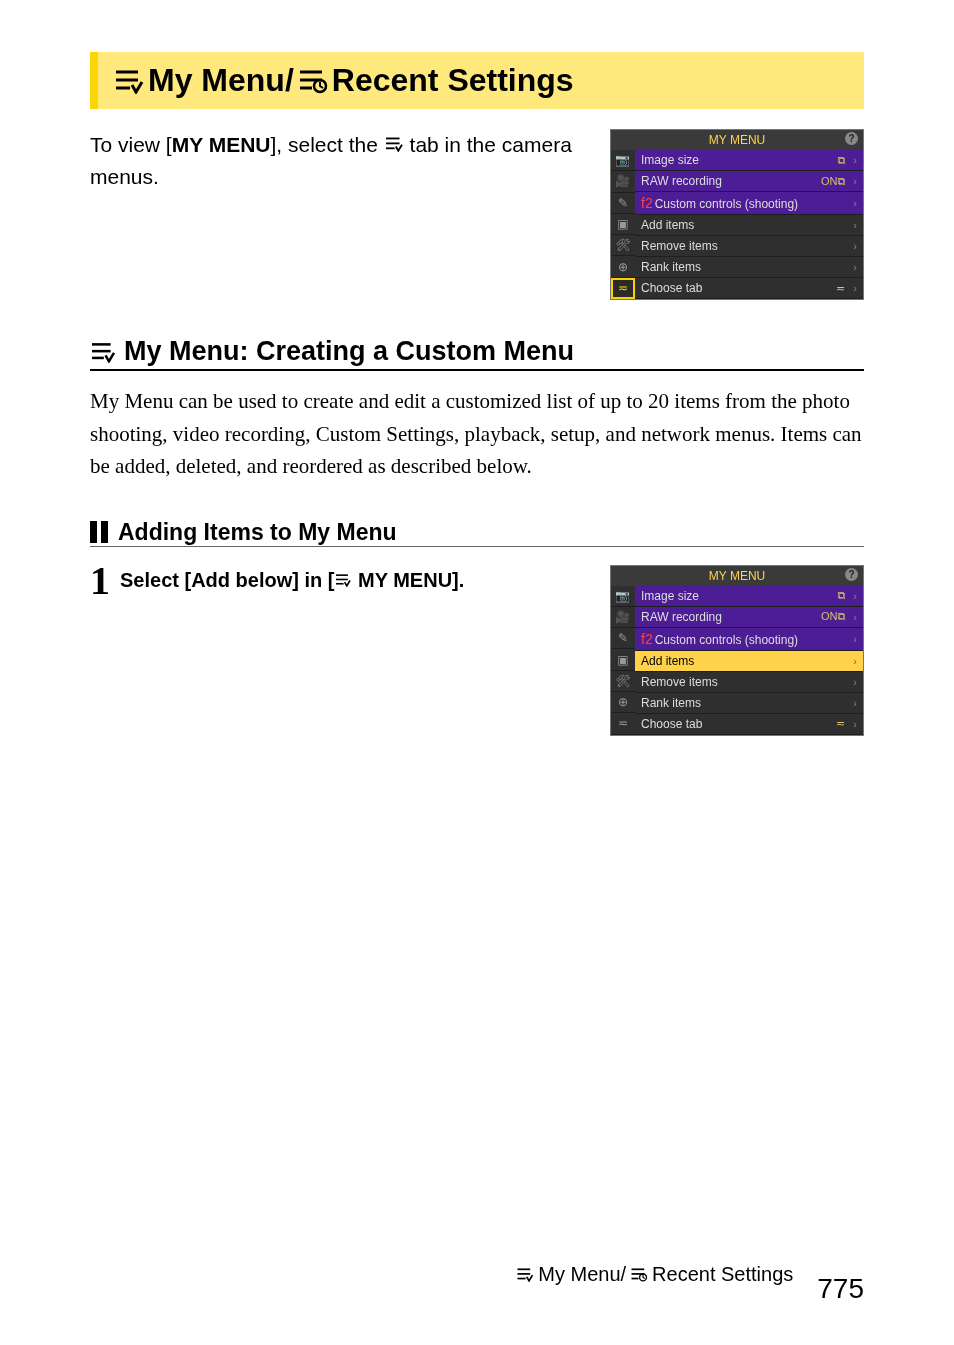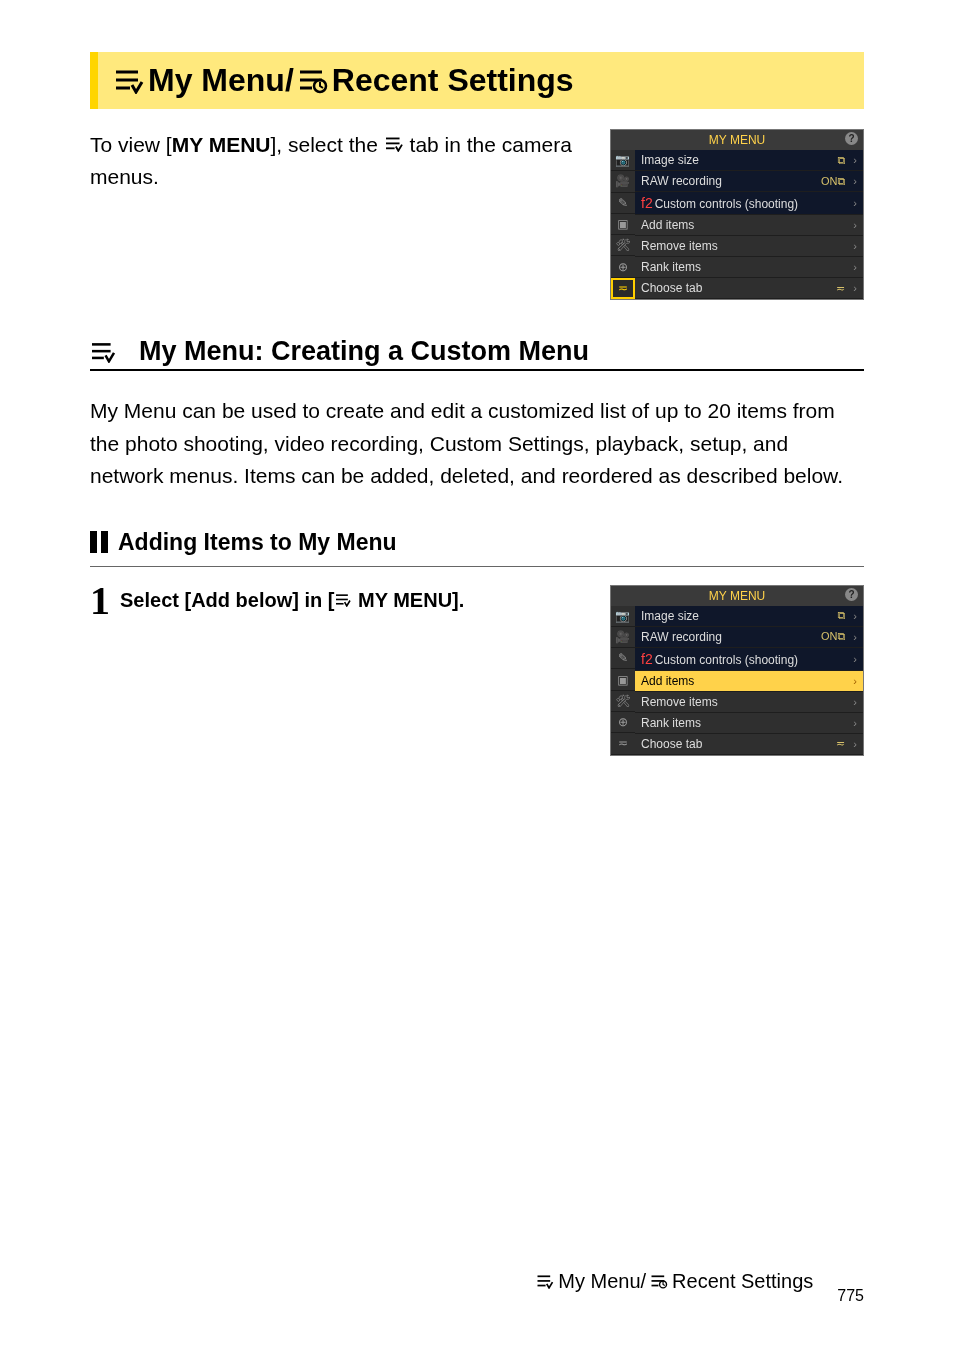--- a/index.html
+++ b/index.html
@@ -33,41 +33,41 @@
     align-items: flex-start;
   }
   .intro-text {
     flex: 1;
     font-size: 21px;
     line-height: 1.5;
   }
   .section-head {
     display: flex;
     align-items: center;
-    gap: 23px;
+    gap: 8px;
     font-size: 27px;
     font-weight: 700;
     border-bottom: 2px solid #000;
     padding-bottom: 2px;
     margin-top: 24px;
   }
   .section-body {
     font-size: 21px;
     line-height: 1.55;
-    margin-top: 24px;
+    margin-top: 14px;
+    font-family: Liberation Serif, serif;
   }
   .sub-head {
     display: flex;
     align-items: center;
     gap: 10px;
     font-size: 23px;
     font-weight: 700;
     margin-top: 36px;
     border-bottom: 1px solid #666;
-    padding-bottom: 10px;
   }
   .sub-head-pill { width: 18px; height: 22px; display:flex;}
   .sub-head-pill span{width:7px;height:22px;background:#000;display:inline-block;}
   .step-row {
     display: flex;
     align-items: flex-start;
     gap: 20px;
     margin-top: 18px;
   }
   .step-left {
@@ -116,36 +116,36 @@
     flex:1; min-height:21px;
     display:flex; align-items:center; justify-content:center;
     font-size:12px; color:#999; background:#2f2f2f;
     border-bottom:1px solid #1e1e1e;
   }
   .lcd-tab.sel { background:#2a2a2a; outline:2px solid #ffcf00; outline-offset:-2px; color:#ffcf00;}
   .lcd-items { flex:1; }
   .lcd-row {
     display:flex; align-items:center; justify-content:space-between;
     padding: 3px 6px; border-bottom:1px solid #1e1e1e;
-    background:#0f172a;
+    background:#4c1d95;
   }
   .lcd-row.dark { background:#2f2f2f; }
   .lcd-row.hl { background:#ffd24a; color:#000; }
   .lcd-row .lbl { }
   .lcd-row .val { color: #d6c06a; font-size:11px; display:flex; align-items:center; gap:4px;}
   .lcd-row .arr { color:#888; font-size:11px; margin-left:4px;}
   .custom-pref { color:#ff4040; font-size:14px; margin-right:2px;}
 
   .footer {
     position:absolute; bottom: 40px; right: 90px;
     font-size: 20px;
     display:flex; align-items:center; gap: 24px;
   }
   .footer-title { display:flex; align-items:center; gap:4px;}
-  .page-num { font-size: 16px; margin-top: 29px; }
+  .page-num { font-size: 28px; margin-top: 29px; }
 
   
   .glyph { display:inline-flex; align-items:center; }
   svg.ico { display:block; }
 </style>
 </head>
 <body>
 
 <div class="page-title-bar">
   <div class="page-title">

